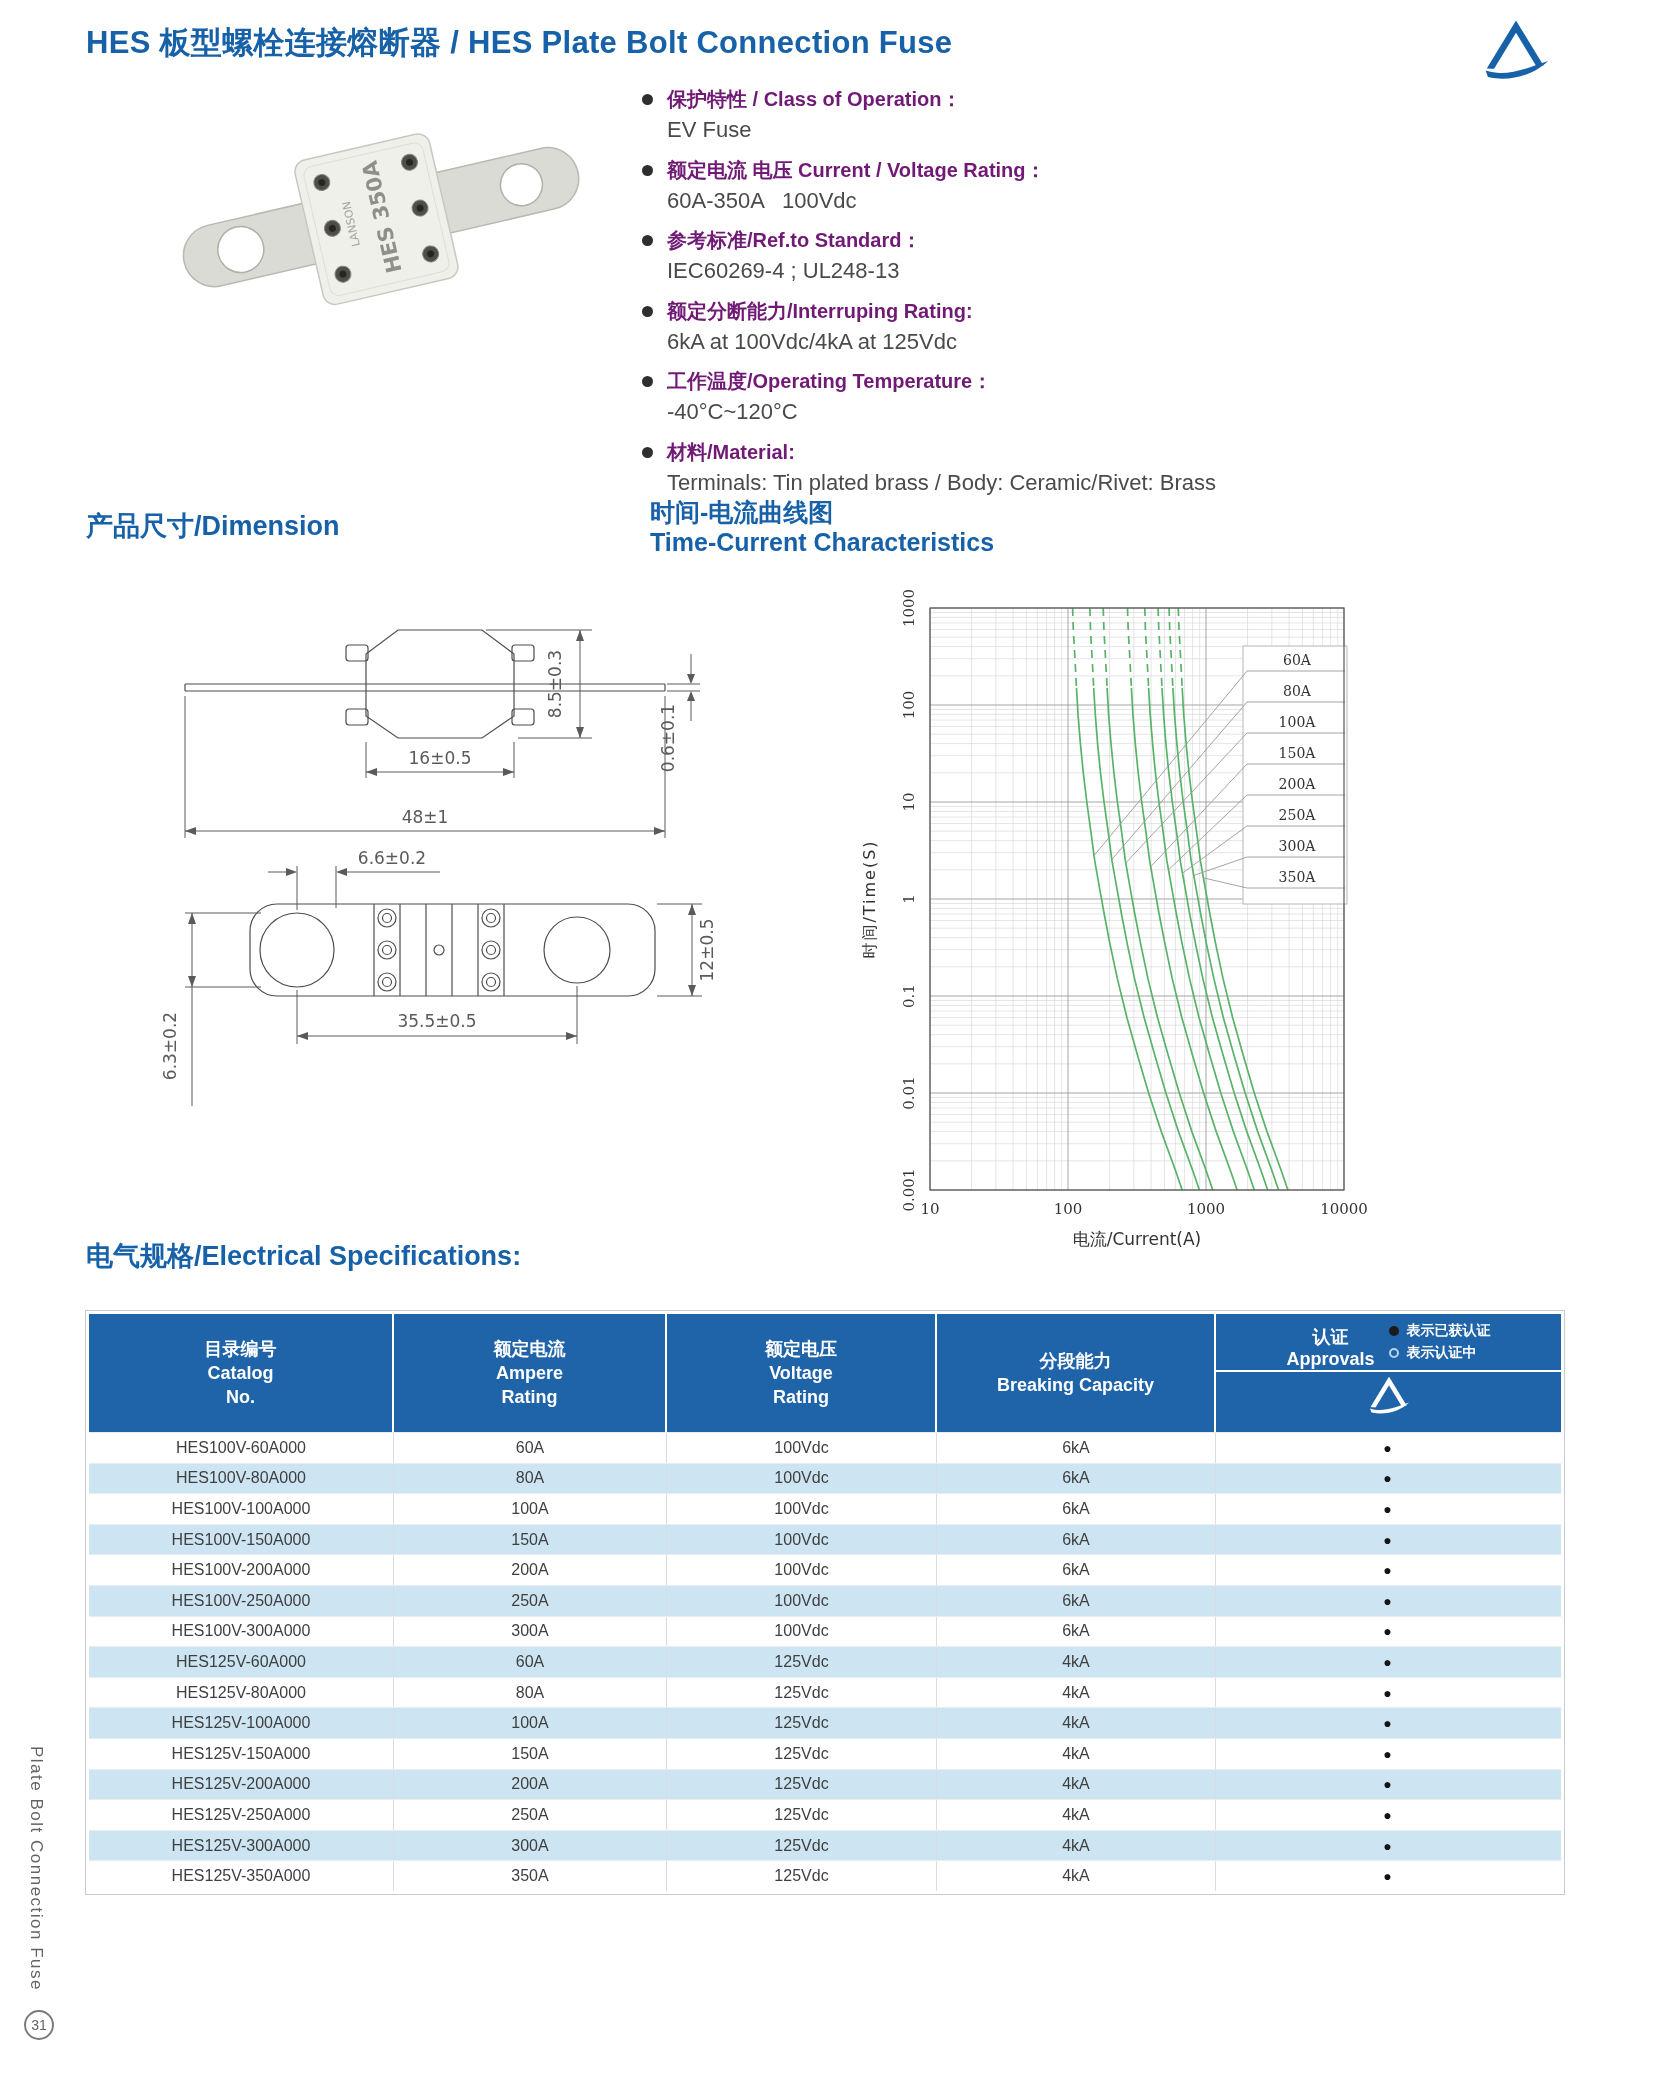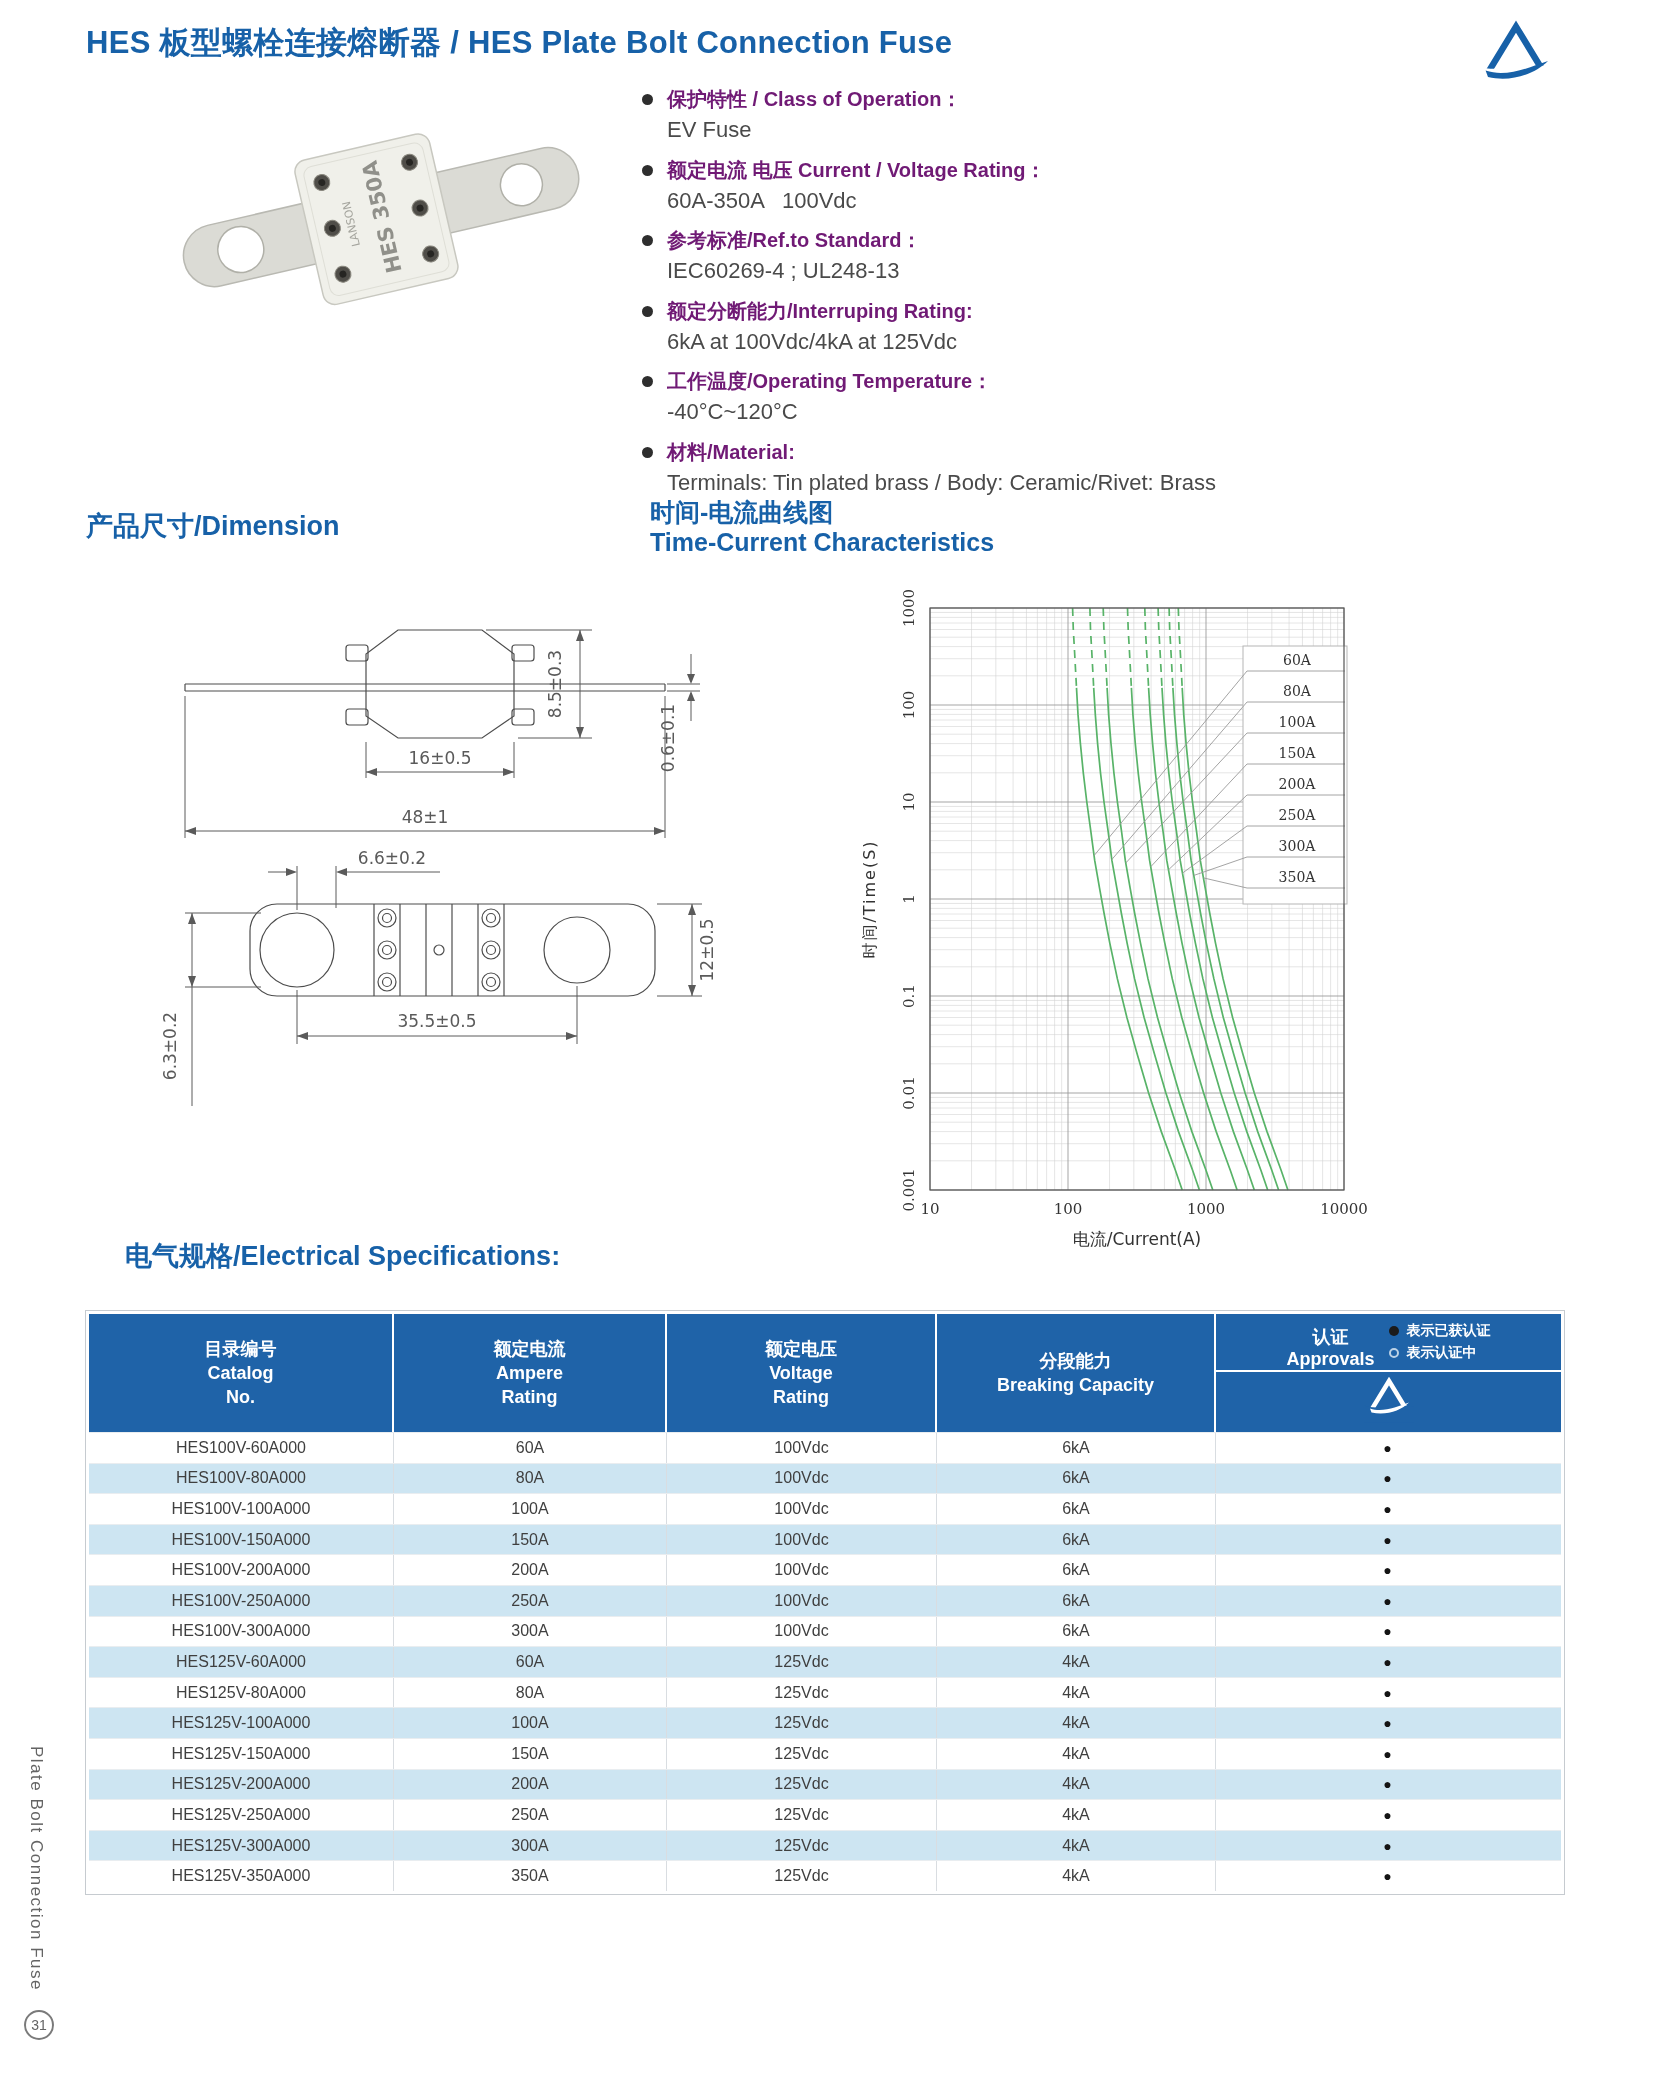--- a/index.html
+++ b/index.html
@@ -13,21 +13,21 @@
   .spec-item{display:flex;margin-bottom:13px;}
   .spec-bullet{flex:none;width:11px;height:11px;border-radius:50%;background:#2e2e2e;margin:8px 14px 0 0;}
   .spec-label{font-size:20px;font-weight:bold;color:#701a75;line-height:1.3;}
   .spec-value{font-size:22px;color:#4a4a4a;margin-top:4px;white-space:pre-wrap;line-height:1.25;}
   
   .dim-title{position:absolute;left:86px;top:508px;font-size:27px;font-weight:bold;color:#1761a8;}
   .chart-titles{position:absolute;left:650px;top:498px;color:#1761a8;font-weight:bold;line-height:1.18;}
   .chart-title-zh,.chart-title-en{font-size:25px;}
   .dim-svg{position:absolute;left:140px;top:566px;}
   .chart-svg{position:absolute;left:795px;top:560px;}
-  .elec-title{position:absolute;left:86px;top:1238px;font-size:27px;font-weight:bold;color:#1761a8;margin-left:39px;}
+  .elec-title{position:absolute;left:86px;top:1238px;font-size:27px;font-weight:bold;color:#1761a8;}
   
   .spec-table{position:absolute;left:85px;top:1310px;width:1480px;background:#fff;
               border:1px solid #c6cbd0;padding:3px;box-sizing:border-box;}
   .thead{display:flex;}
   .th{background:#1f63a8;color:#fff;font-weight:bold;font-size:18px;text-align:center;
       display:flex;flex-direction:column;justify-content:center;line-height:1.35;height:118px;
       border-right:2px solid #fff;box-sizing:border-box;flex:none;}
   .th:last-child{border-right:none;}
   .c0{width:305px;} .c1{width:273px;text-align:center;} .c2{width:270px;} .c3{width:279px;} .c4{width:343px;flex:1;}
   .appr-th{justify-content:flex-start;}

